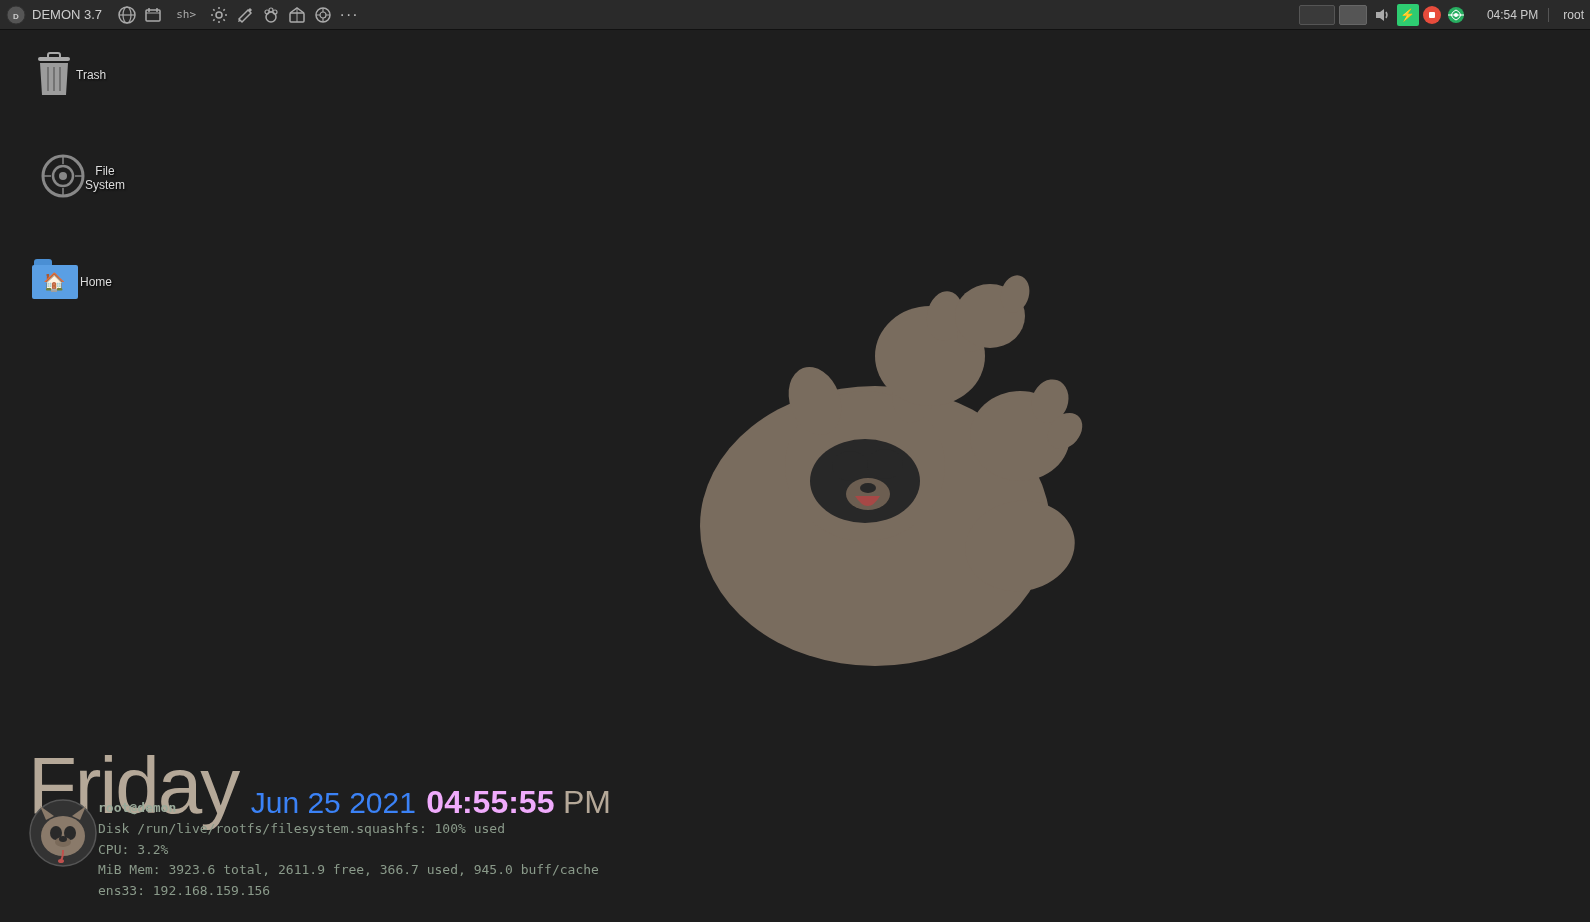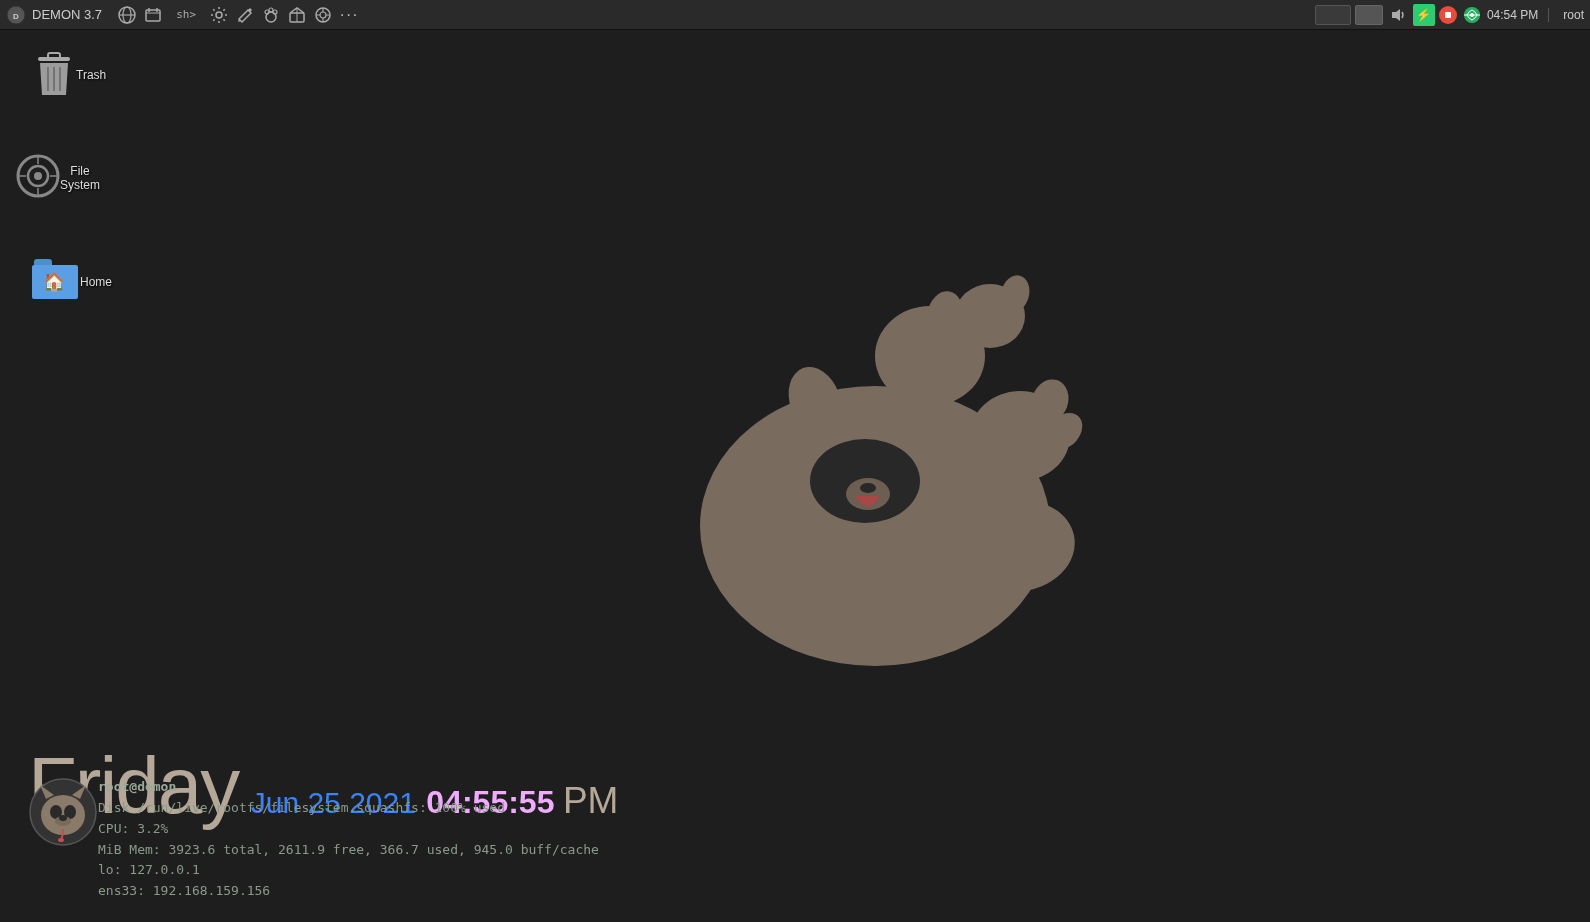--- a/index.html
+++ b/index.html
@@ -102,21 +102,21 @@
       width: 18px;
       height: 18px;
       display: flex;
       align-items: center;
       justify-content: center;
     }
 
     #clock {
       color: #ccc;
       font-size: 12px;
-      margin-left: 0;
+      margin-left: 16px;
     }
 
     #user-label {
       color: #ccc;
       font-size: 12px;
       margin-left: 6px;
       padding-left: 14px;
       border-left: 1px solid #555;
     }
 
@@ -185,21 +185,21 @@
 
     #clock-time {
       font-size: 32px;
       font-weight: bold;
       color: #f0abfc;
       display: inline;
       margin-left: 6px;
     }
 
     #clock-ampm {
-      font-size: 37px;
+      font-size: 32px;
       font-weight: 300;
       color: #b5a898;
       display: inline;
       margin-left: 4px;
     }
 
     
     #sys-info {
       position: absolute;
       bottom: 20px;
@@ -364,21 +364,21 @@
       <path d="M8 14 L10 46 L34 46 L36 14 Z" fill="#aaa" opacity="0.9"></path>
 
       <line x1="16" y1="18" x2="16" y2="42" stroke="#666" stroke-width="1.5"></line>
       <line x1="22" y1="18" x2="22" y2="42" stroke="#666" stroke-width="1.5"></line>
       <line x1="28" y1="18" x2="28" y2="42" stroke="#666" stroke-width="1.5"></line>
     </svg>
   </div>
   <span class="icon-label">Trash</span>
 </div>
 
-<div class="desktop-icon" style="top: 148px; left: 12px;">
+<div class="desktop-icon" style="top: 148px; left: 37px;">
   <div class="icon-img">
     <svg width="44" height="44" viewBox="0 0 44 44">
       <circle cx="22" cy="22" r="20" fill="none" stroke="#888" stroke-width="3"></circle>
       <circle cx="22" cy="22" r="10" fill="none" stroke="#888" stroke-width="2.5"></circle>
       <circle cx="22" cy="22" r="4" fill="#888"></circle>
 
       <line x1="22" y1="2" x2="22" y2="10" stroke="#888" stroke-width="1.5"></line>
       <line x1="22" y1="34" x2="22" y2="42" stroke="#888" stroke-width="1.5"></line>
       <line x1="2" y1="22" x2="10" y2="22" stroke="#888" stroke-width="1.5"></line>
       <line x1="34" y1="22" x2="42" y2="22" stroke="#888" stroke-width="1.5"></line>
@@ -468,16 +468,15 @@
 
       <path d="M35 52 Q35 60 33 62" stroke="#c0504d" stroke-width="2" fill="none"></path>
       <ellipse cx="33" cy="63" rx="3" ry="2" fill="#c0504d"></ellipse>
     </svg>
   </div>
   <div id="sys-text">
     <div class="user-line">root@demon</div>
     <div>Disk /run/live/rootfs/filesystem.squashfs: 100% used</div>
     <div>CPU:  3.2%</div>
     <div>MiB Mem:  3923.6 total,  2611.9 free,  366.7 used,  945.0 buff/cache</div>
-    <div>lo: 127.0.0.1</div>
     <div>ens33: 192.168.159.156</div>
   </div>
 </div>
 
 </body></html>

